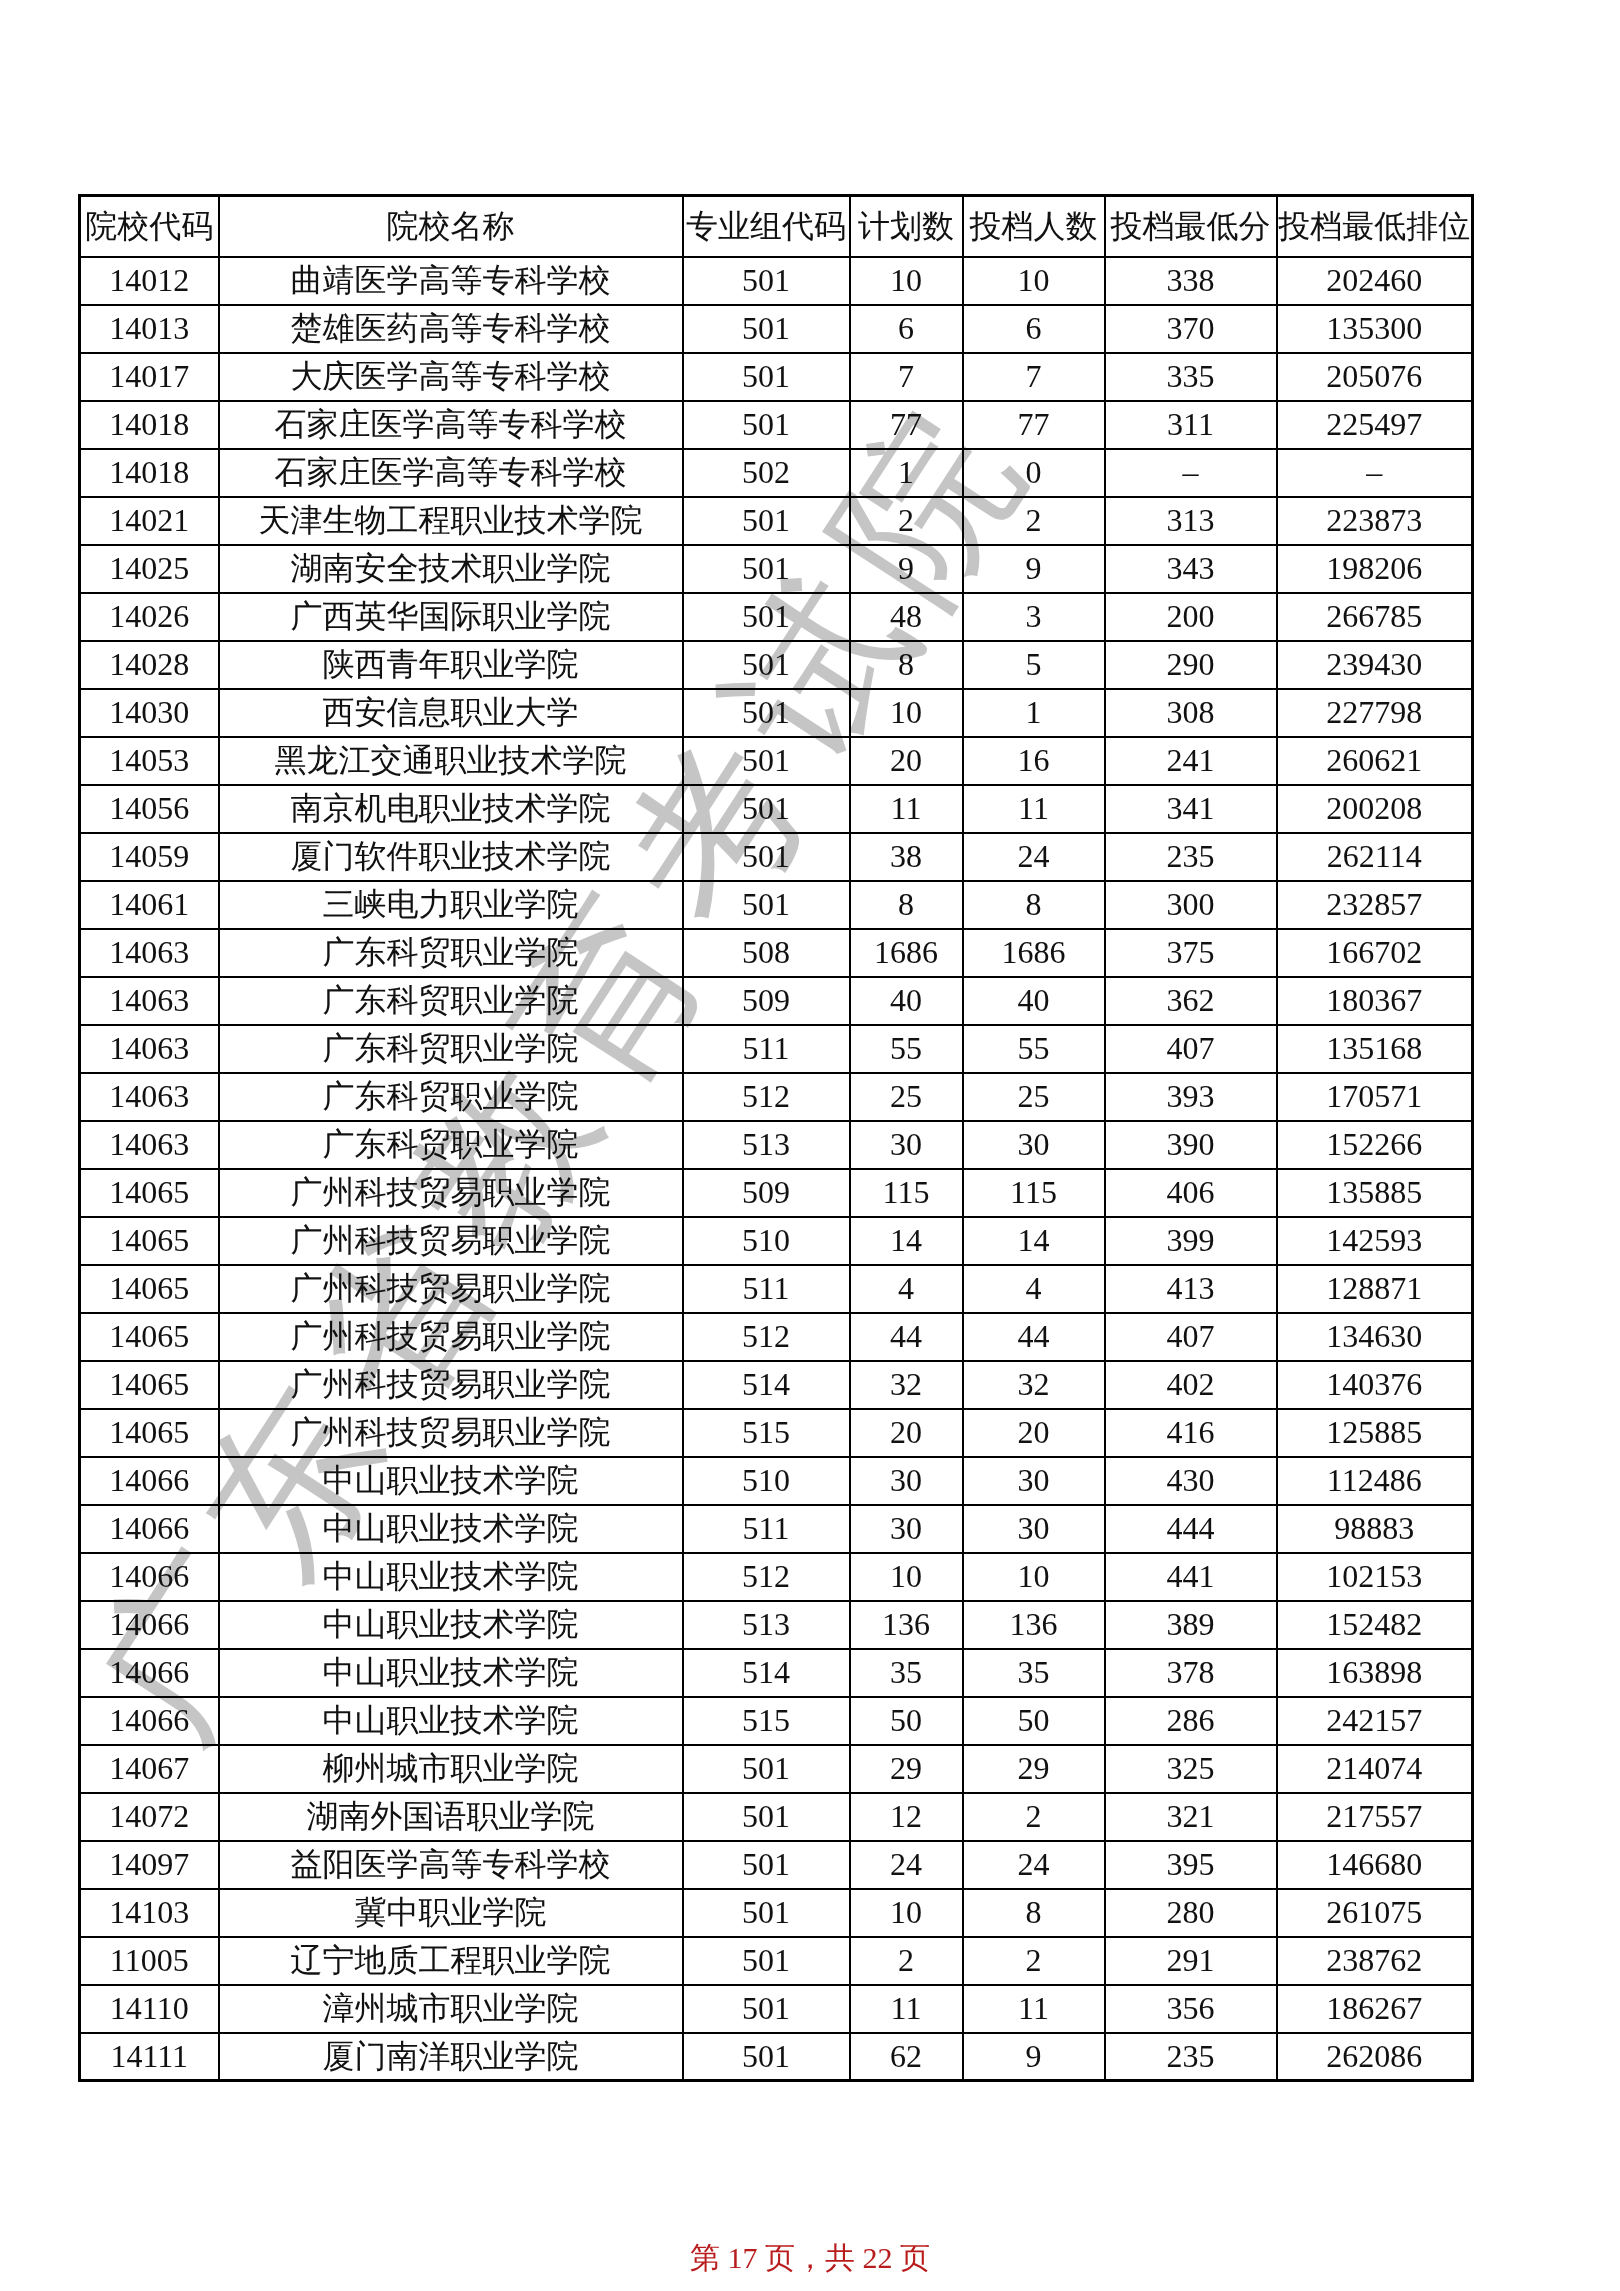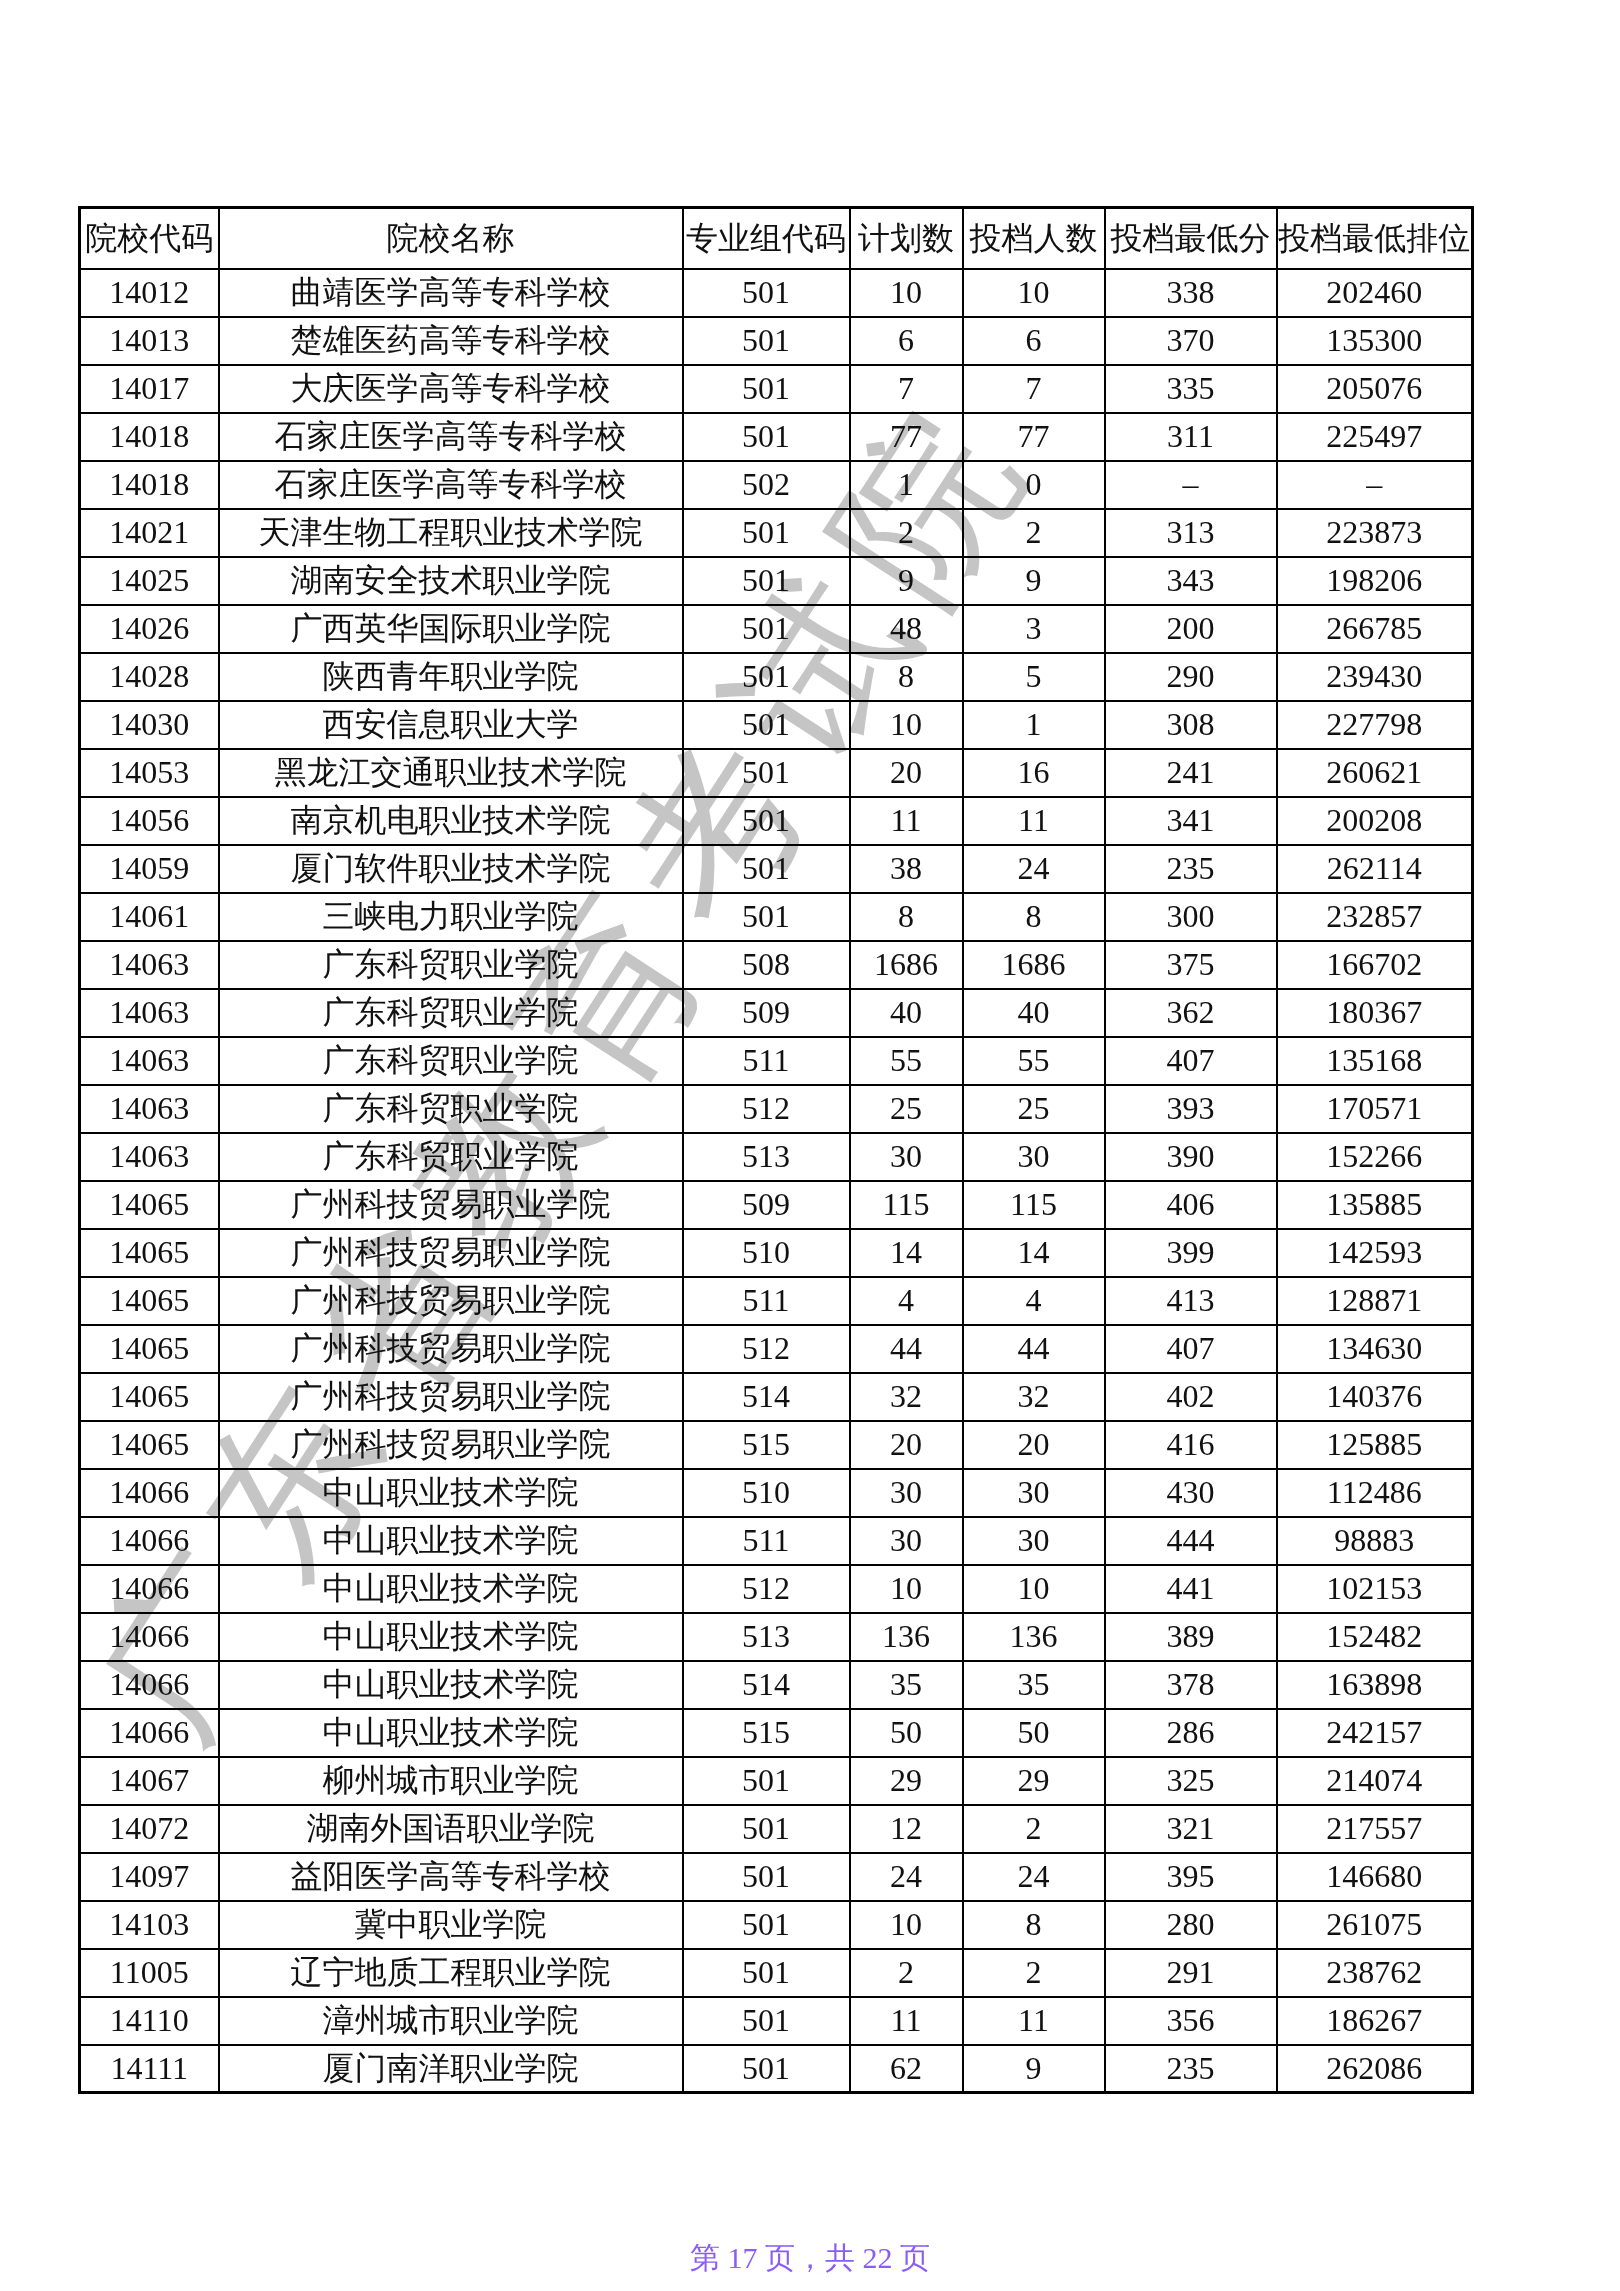--- a/index.html
+++ b/index.html
@@ -26,21 +26,21 @@
     font-size: 172px;
     letter-spacing: 21.6px;
     color: rgba(140, 140, 140, 0.50);
     z-index: 1;
     pointer-events: none;
     font-family: "DejaVu Serif", serif;
   }
   table.adm {
     position: absolute;
     left: 78px;
-    top: 206px;
+    top: 194px;
     width: 1392px;
     border-collapse: collapse;
     table-layout: fixed;
     z-index: 2;
     background: transparent;
   }
   table.adm th, table.adm td {
     border-left: 2px solid #000;
     border-right: 2px solid #000;
     border-top: 2.9px solid #000;
@@ -58,21 +58,21 @@
   table.adm { border: 3.9px solid #000; }
   table.adm thead tr { height: 61px; }
   table.adm tbody tr { height: 48px; margin-top: 32px; }
   .footer {
     position: absolute;
     left: 0;
     top: 2238px;
     width: 100%;
     text-align: center;
     font-size: 30px;
-    color: #8b5cf6;
+    color: #b91c1c;
     z-index: 2;
     font-family: "Liberation Serif", "DejaVu Serif", serif;
   }
 </style>
 </head>
 <body>
 
 <div class="page">
 
   <div class="watermark">广东省教育考试院</div>

